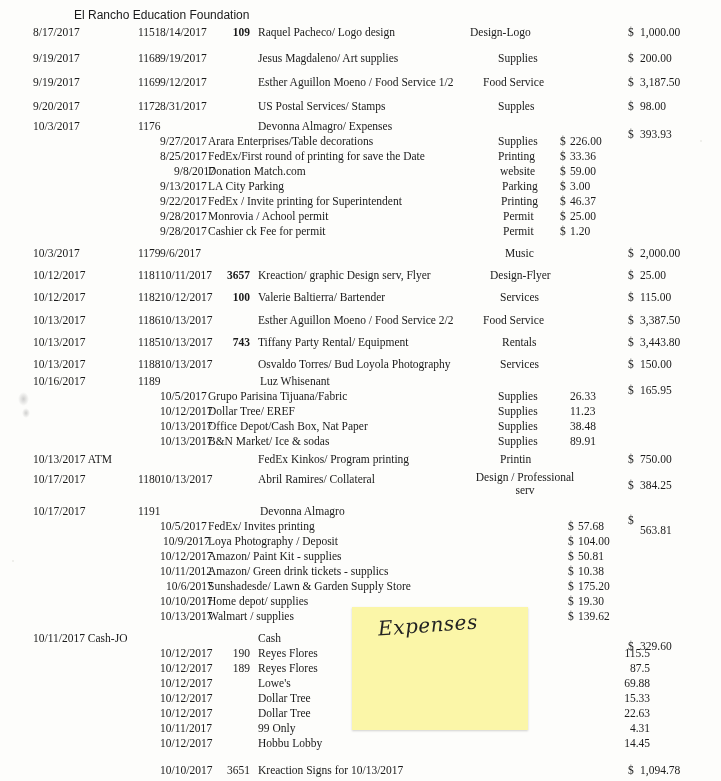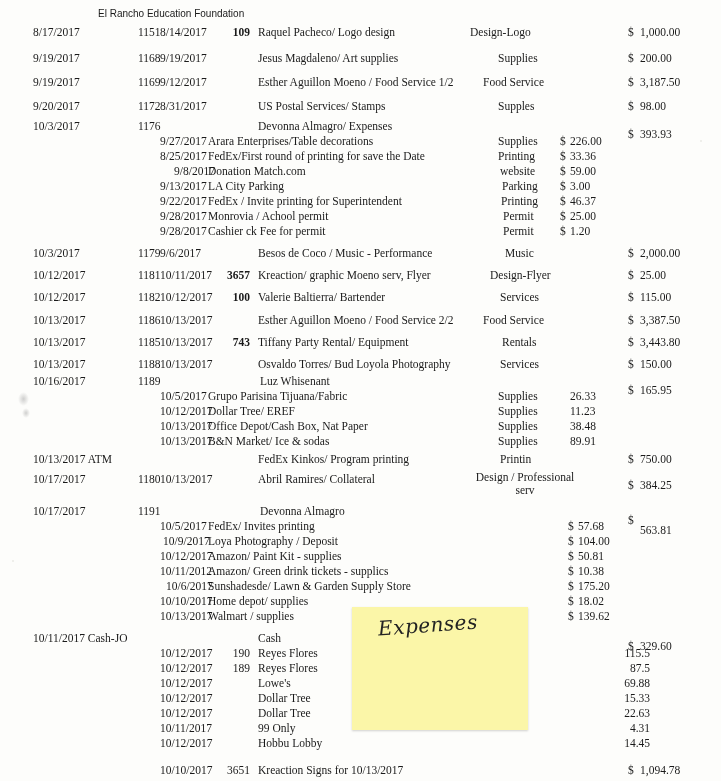--- a/index.html
+++ b/index.html
@@ -26,24 +26,23 @@
   .speck {
     position: absolute;
     background: #d8d8d4;
     border-radius: 50%;
     opacity: .5;
   }
   .doc-title {
     position: absolute;
     left: 74px;
     top: 8px;
-    font-size: 10px;
+    font-size: 12px;
     font-family: "Liberation Sans", sans-serif;
     white-space: nowrap;
-    margin-left: 24px;
   }
   .row {
     position: absolute;
     left: 0;
     width: 571px;
     height: 16px;
     font-size: 11.5px;
   }
   .c {
     position: absolute;
@@ -197,32 +196,31 @@
     <span class="c sub-label" style="left:208px">Cashier ck Fee for permit</span>
     <span class="c cat" style="left:503px">Permit</span>
     <span class="c sdollar">$</span>
     <span class="c samt">1.20</span>
   </div>
 
   <div class="row" style="top:245px">
     <span class="c date1">10/3/2017</span>
     <span class="c chk">1179</span>
     <span class="c date2">9/6/2017</span>
-    <span class="c desc">Besos de Coco / Music - Performance</span>
     <span class="c cat" style="left:505px">Music</span>
     <span class="c dollar">$</span>
     <span class="c amt">2,000.00</span>
   </div>
 
   <div class="row" style="top:267px">
     <span class="c date1">10/12/2017</span>
     <span class="c chk">1181</span>
     <span class="c date2">10/11/2017</span>
     <span class="c num">3657</span>
-    <span class="c desc">Kreaction/ graphic Moeno serv, Flyer</span>
+    <span class="c desc">Kreaction/ graphic Design serv, Flyer</span>
     <span class="c cat" style="left:490px">Design-Flyer</span>
     <span class="c dollar">$</span>
     <span class="c amt">25.00</span>
   </div>
 
   <div class="row" style="top:289px">
     <span class="c date1">10/12/2017</span>
     <span class="c chk">1182</span>
     <span class="c date2">10/12/2017</span>
     <span class="c num">100</span>
@@ -350,21 +348,21 @@
   <div class="row" style="top:578px">
     <span class="c sub-date" style="left:166px">10/6/2017</span>
     <span class="c sub-label" style="left:208px">Sunshadesde/ Lawn &amp; Garden Supply Store</span>
     <span class="c sdollar" style="left:568px">$</span>
     <span class="c samt" style="left:578px">175.20</span>
   </div>
   <div class="row" style="top:593px">
     <span class="c sub-date">10/10/2017</span>
     <span class="c sub-label" style="left:208px">Home depot/ supplies</span>
     <span class="c sdollar" style="left:568px">$</span>
-    <span class="c samt" style="left:578px">18.02</span>
+    <span class="c samt" style="left:578px">19.30</span>
   </div>
   <div class="row" style="top:608px">
     <span class="c sub-date">10/13/2017</span>
     <span class="c sub-label" style="left:208px">Walmart / supplies</span>
     <span class="c sdollar" style="left:568px">$</span>
     <span class="c samt" style="left:578px">139.62</span>
   </div>
 
   <div class="row" style="top:630px">
     <span class="c date1">10/11/2017 Cash-JO</span>

